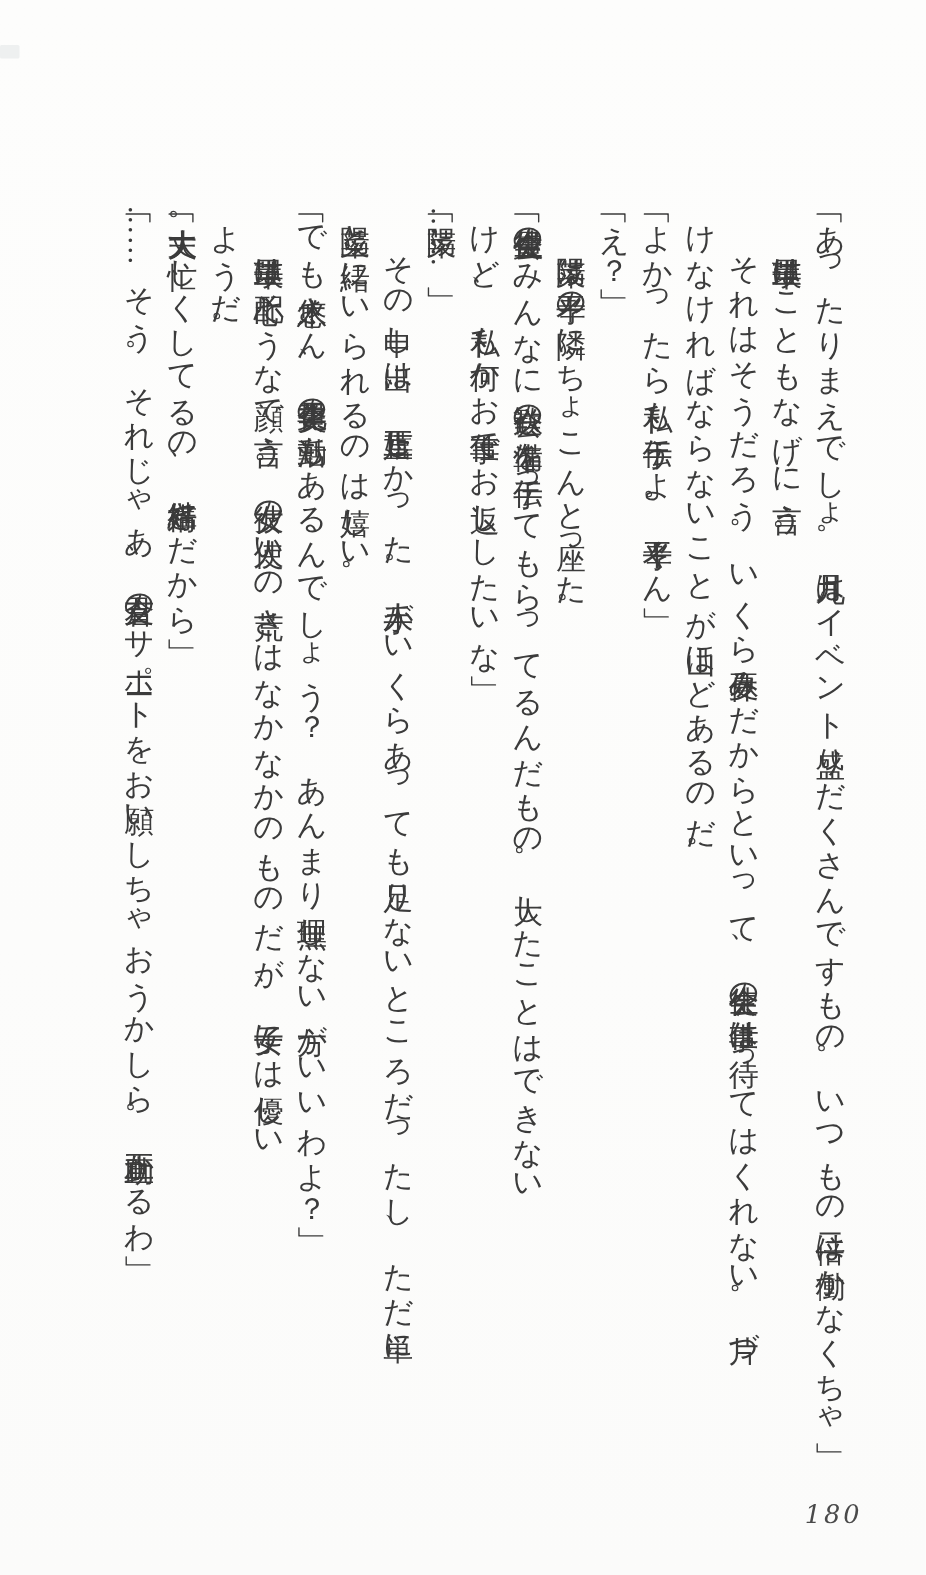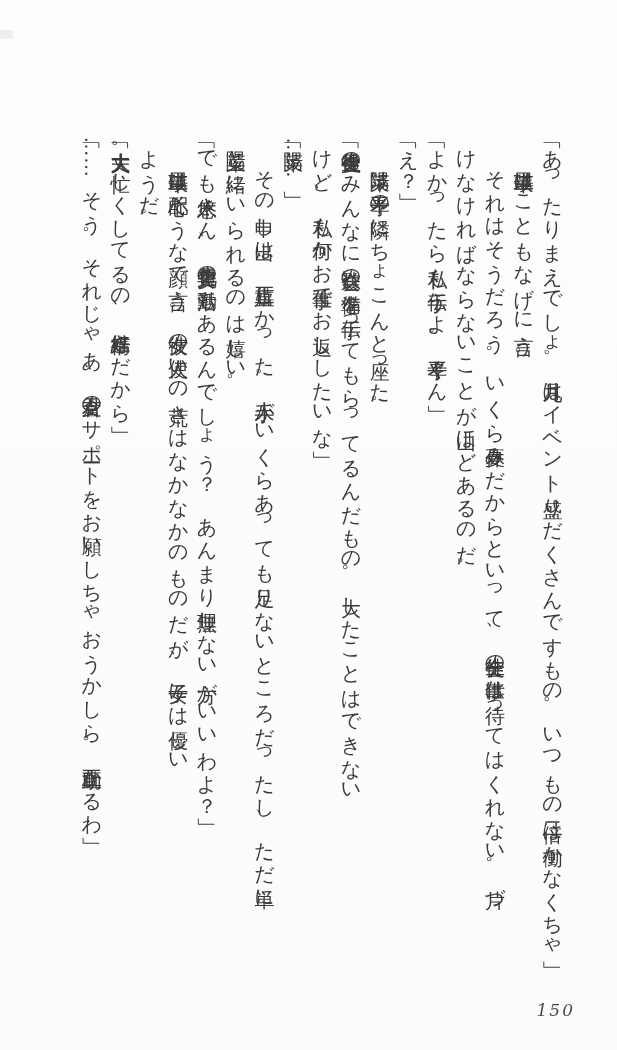--- a/index.html
+++ b/index.html
@@ -76,14 +76,14 @@
     <div class="col">「陽菜……」</div>
     <div class="col">　その申し出は、正直嬉しかった。人手がいくらあっても足りないところだったし、ただ単に</div>
     <div class="col">陽菜と一緒にいられるのは嬉しい。</div>
     <div class="col">「でも悠木さん、美化委員の活動もあるんでしょう？　あんまり無理しない方がいいわよ？」</div>
     <div class="col">　瑛里華は心配そうな顔で言う。彼女の人使いの荒さはなかなかのものだが、女子には優しい</div>
     <div class="col">ようだ。</div>
     <div class="col">「大丈夫。忙しくしてるの、結構好きだから」</div>
     <div class="col">「……そう。それじゃあ、支倉君のサポートをお願いしちゃおうかしら。正直助かるわ」</div>
   </div>
 
-  <div class="page-number">150</div>
+  <div class="page-number">180</div>
 </div>
 
 </body></html>

